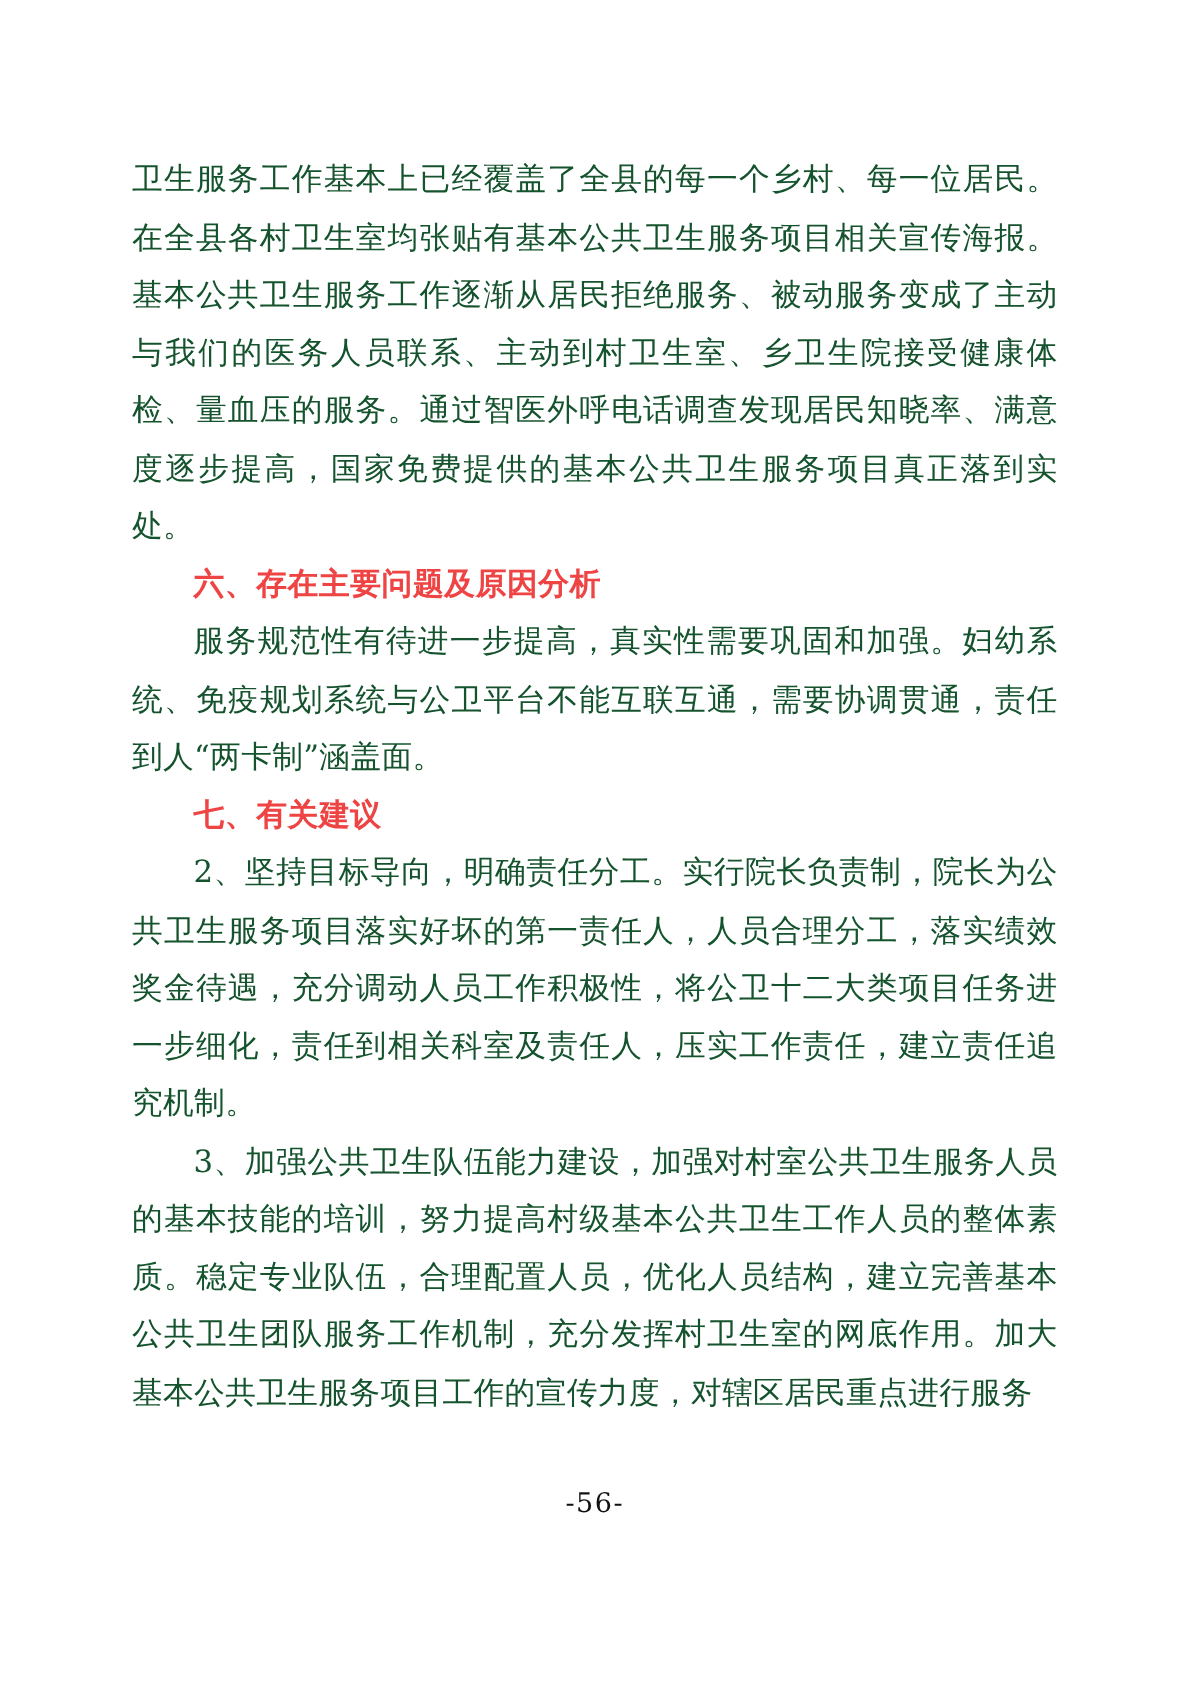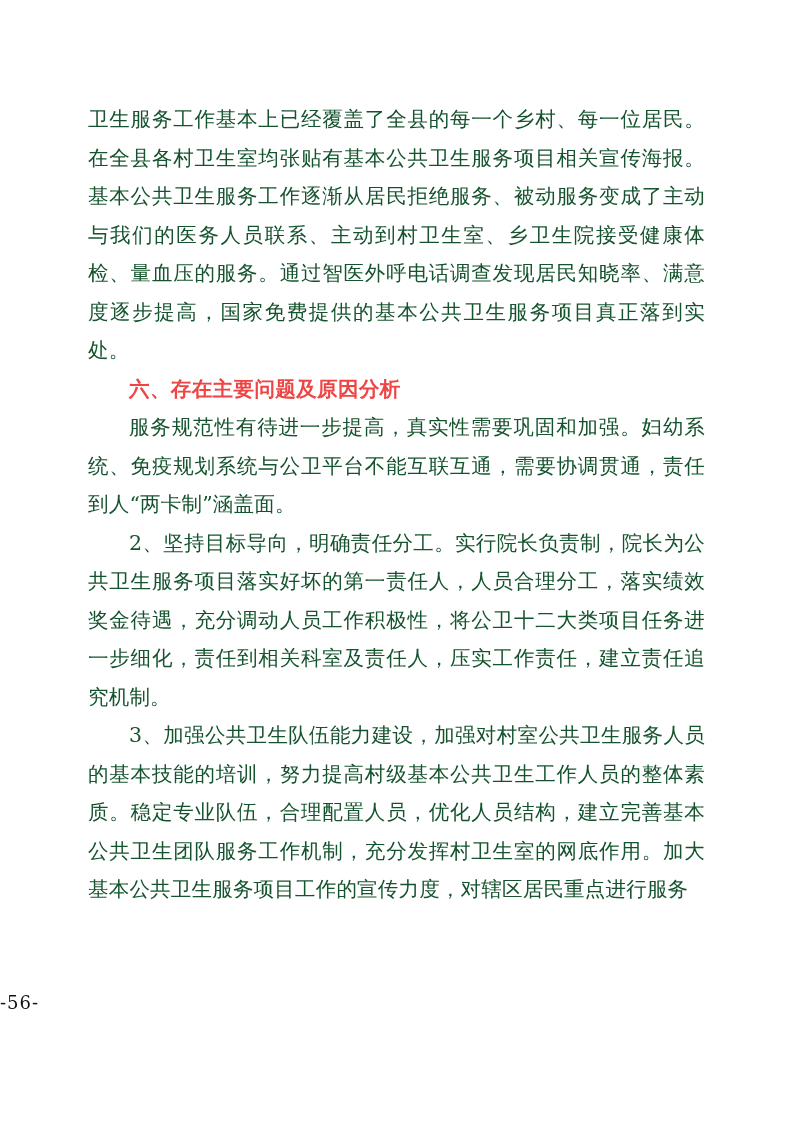--- a/index.html
+++ b/index.html
@@ -43,38 +43,40 @@
     font-weight: bold;
     text-indent: 2em;
     letter-spacing: 0.4px;
     color: #ef4444;
   }
   .page-number {
     position: absolute;
     left: 0;
     right: 0;
     top: 992px;
+    text-align: center;
     font-size: 18px;
     font-family: "DejaVu Serif", "Liberation Serif", serif;
     color: #111111;
     letter-spacing: 1px;
   }
 </style>
 </head>
 <body>
 
 <div class="page">
   <div class="doc-body">
 
     <p class="para">卫生服务工作基本上已经覆盖了全县的每一个乡村、每一位居民。在全县各村卫生室均张贴有基本公共卫生服务项目相关宣传海报。基本公共卫生服务工作逐渐从居民拒绝服务、被动服务变成了主动与我们的医务人员联系、主动到村卫生室、乡卫生院接受健康体检、量血压的服务。通过智医外呼电话调查发现居民知晓率、满意度逐步提高，国家免费提供的基本公共卫生服务项目真正落到实处。</p>
 
     <h2 class="heading">六、存在主要问题及原因分析</h2>
 
     <p class="indent">服务规范性有待进一步提高，真实性需要巩固和加强。妇幼系统、免疫规划系统与公卫平台不能互联互通，需要协调贯通，责任到人“两卡制”涵盖面。</p>
 
+    <h2 class="heading">七、有关建议</h2>
 
 
     <p class="indent">2、坚持目标导向，明确责任分工。实行院长负责制，院长为公共卫生服务项目落实好坏的第一责任人，人员合理分工，落实绩效奖金待遇，充分调动人员工作积极性，将公卫十二大类项目任务进一步细化，责任到相关科室及责任人，压实工作责任，建立责任追究机制。</p>
 
     <p class="indent">3、加强公共卫生队伍能力建设，加强对村室公共卫生服务人员的基本技能的培训，努力提高村级基本公共卫生工作人员的整体素质。稳定专业队伍，合理配置人员，优化人员结构，建立完善基本公共卫生团队服务工作机制，充分发挥村卫生室的网底作用。加大基本公共卫生服务项目工作的宣传力度，对辖区居民重点进行服务</p>
 
   </div>
 
   <div class="page-number">-56-</div>
 </div>

